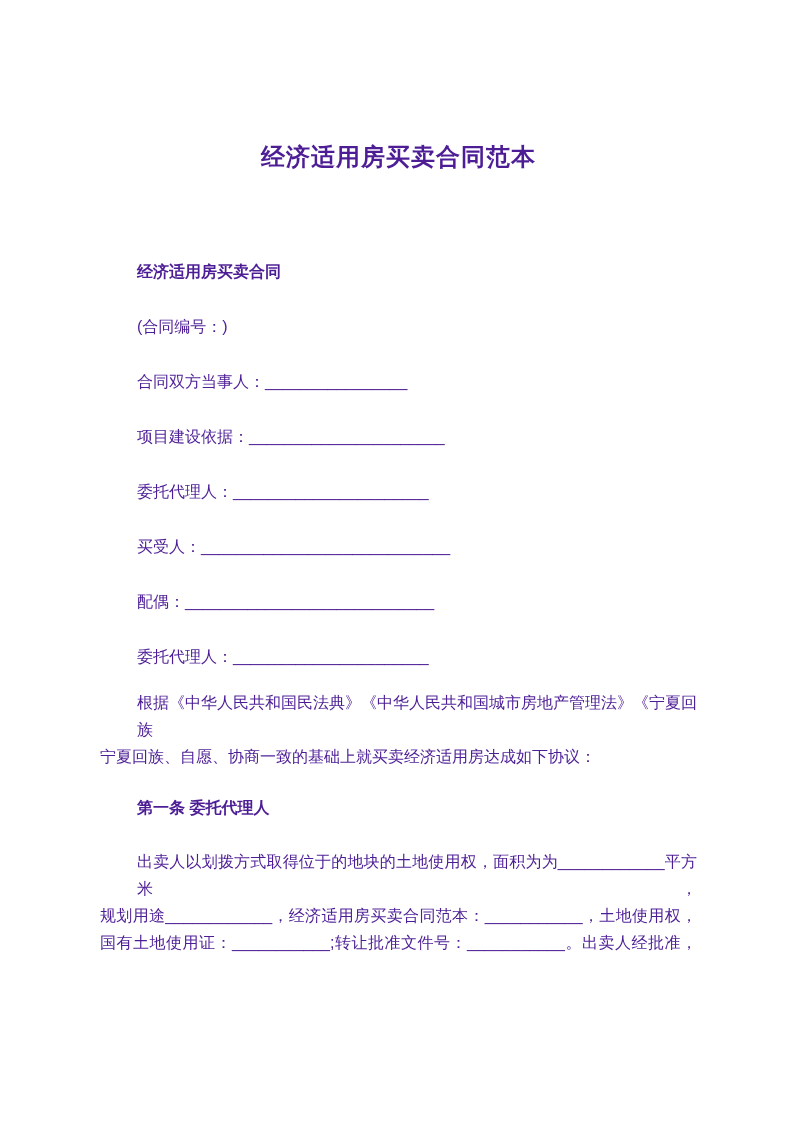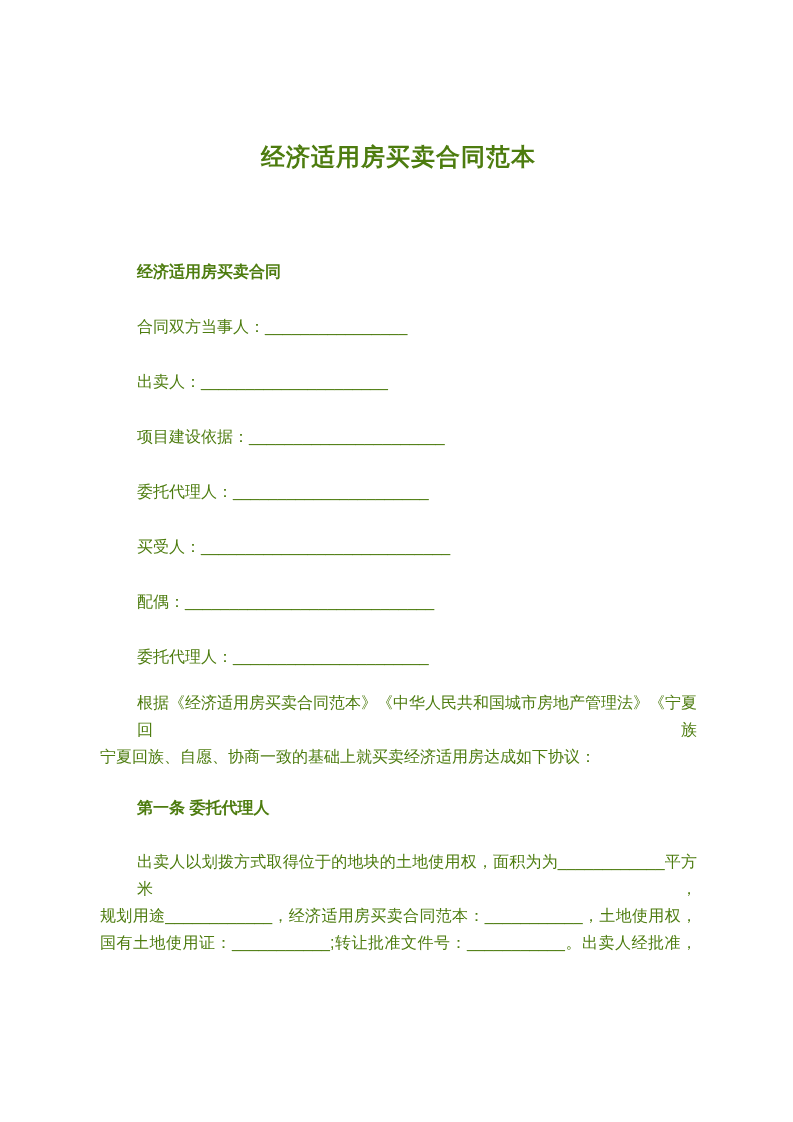--- a/index.html
+++ b/index.html
@@ -6,21 +6,21 @@
     margin: 0;
     padding: 0;
     background: #ffffff;
   }
   .page {
     position: relative;
     width: 793px;
     height: 1122px;
     margin: 0 auto;
     background: #ffffff;
-    color: #4d7c0f;
+    color: #4c1d95;
     font-family: "Liberation Sans", "DejaVu Sans", sans-serif;
     box-sizing: border-box;
     padding: 140px 96px 0 100px;
     overflow: hidden;
   }
   .doc-title {
     margin: 0;
     font-size: 24px;
     font-weight: bold;
     line-height: 34px;
@@ -72,30 +72,28 @@
 </style>
 </head>
 <body>
 
 <div class="page">
 
   <h1 class="doc-title">经济适用房买卖合同范本</h1>
 
   <div class="contract-heading">经济适用房买卖合同</div>
 
+  <div class="field-line">(合同编号：)</div>
 
   <div>
 
       <div class="field-line">
         <span class="field-label">合同双方当事人：</span><span class="field-blank">________________</span>
       </div>
 
-      <div class="field-line">
-        <span class="field-label">出卖人：</span><span class="field-blank">_____________________</span>
-      </div>
 
       <div class="field-line">
         <span class="field-label">项目建设依据：</span><span class="field-blank">______________________</span>
       </div>
 
       <div class="field-line">
         <span class="field-label">委托代理人：</span><span class="field-blank">______________________</span>
       </div>
 
       <div class="field-line">
@@ -107,21 +105,21 @@
       </div>
 
       <div class="field-line">
         <span class="field-label">委托代理人：</span><span class="field-blank">______________________</span>
       </div>
 
   </div>
 
   <div class="para">
 
-      <div class="line indent stretch">根据《经济适用房买卖合同范本》《中华人民共和国城市房地产管理法》《宁夏回族</div>
+      <div class="line indent stretch">根据《中华人民共和国民法典》《中华人民共和国城市房地产管理法》《宁夏回族</div>
 
 
       <div class="line">宁夏回族、自愿、协商一致的基础上就买卖经济适用房达成如下协议：</div>
 
   </div>
 
   <div class="article-heading">第一条 委托代理人</div>
 
   <div class="para article-body">
 

